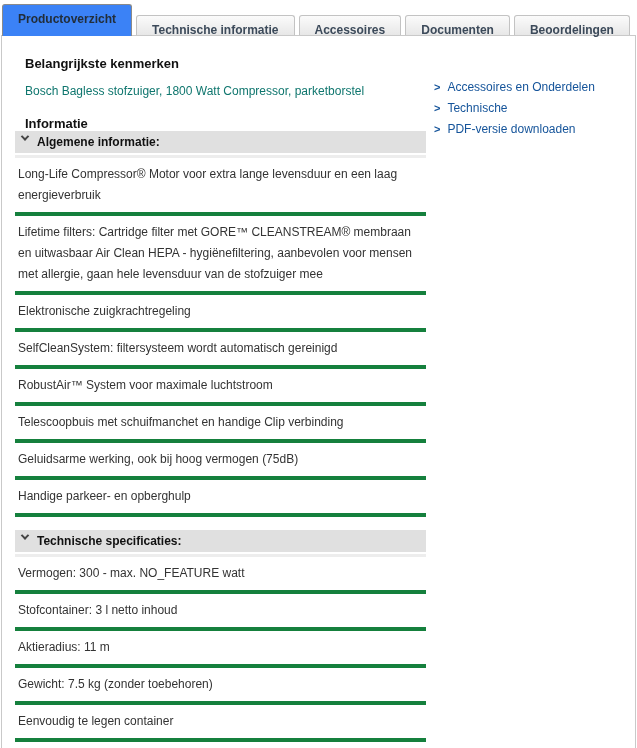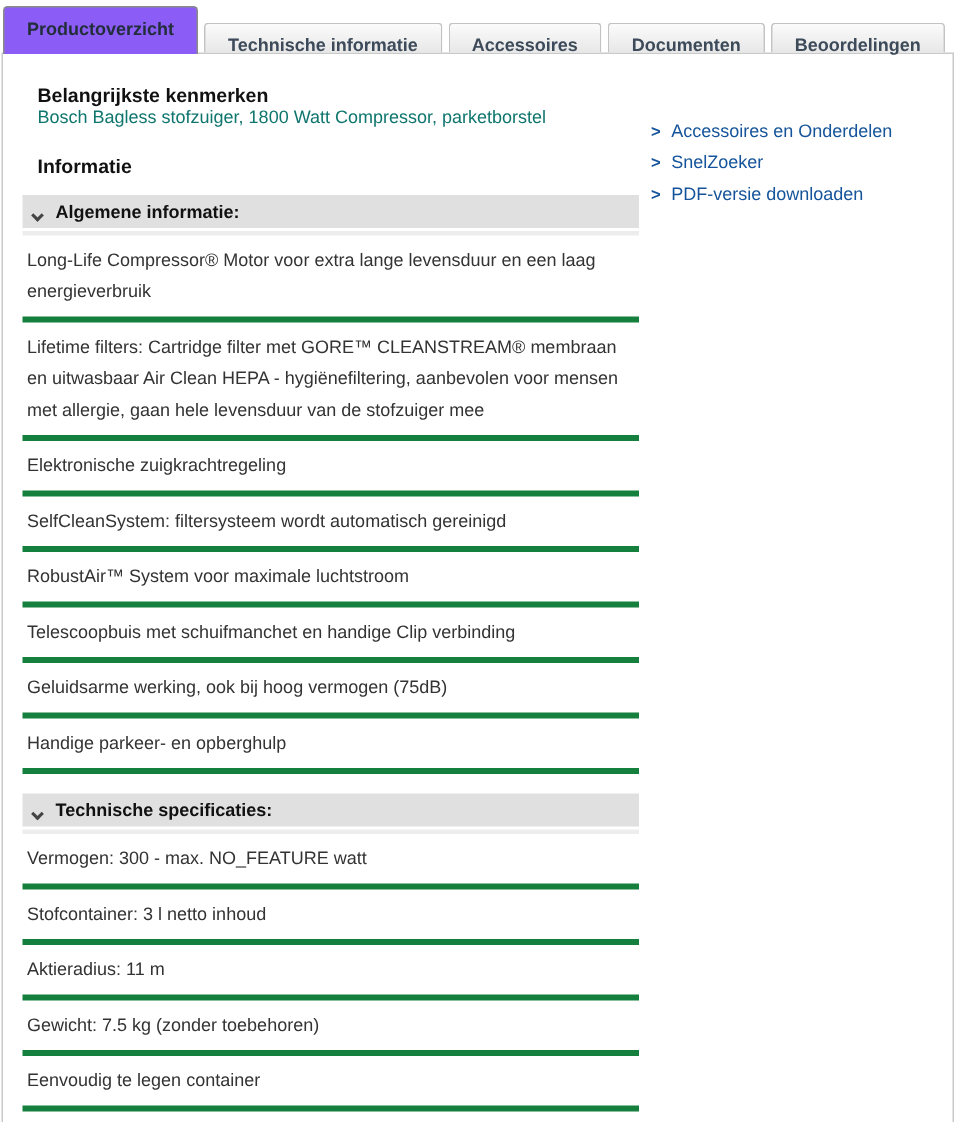--- a/index.html
+++ b/index.html
@@ -28,21 +28,21 @@
     font-weight: bold;
     color: #3c4a5a;
     background: linear-gradient(#fbfbfb, #e7e7e7);
     border: 1px solid #c3c3c3;
     border-bottom: none;
     border-radius: 3px 3px 0 0;
     cursor: pointer;
     white-space: nowrap;
   }
   .tab.active {
-    background: #8b5cf6;
+    background: #3b82f6;
     border: 1px solid #8a8a8a;
     border-bottom: none;
     color: #222e3a;
     margin-bottom: -1px;
     height: 32px;
   }
 
   
   .panel {
     position: relative;
@@ -63,36 +63,36 @@
     margin-left: 8px;
     padding-top: 24px;
   }
 
   .h-features, .h-info {
     font-size: 13px;
     font-weight: bold;
     color: #111111;
     margin-left: 10px;
   }
-  .h-features { }
+  .h-features { margin-bottom: 13px; }
   .product-desc {
     font-size: 12px;
     color: #0f766e;
     margin-left: 10px;
     margin-bottom: 18px;
   }
-  .h-info { margin-bottom: 12px; }
+  .h-info { }
 
   
   .section { margin-bottom: 13px; }
   .section-header {
     background: #e0e0e0;
     padding: 4px 24px 4px 7px;
     display: flex;
-    align-items: flex-end;
+    align-items: flex-start;
     cursor: pointer;
   }
   .section-header .chev {
     width: 6px; height: 6px;
     border-right: 2px solid #444444;
     border-bottom: 2px solid #444444;
     transform: rotate(45deg) translate(-1px,-1px);
     margin-right: 9px;
     flex: 0 0 auto;
   }
@@ -196,21 +196,21 @@
     </div>
   </div>
 
   <div class="right-col">
     <a class="side-link">
       <span class="gt">&gt;</span>
       <span class="lbl">Accessoires en Onderdelen</span>
     </a>
     <a class="side-link">
       <span class="gt">&gt;</span>
-      <span class="lbl">SnelZoeker</span>
+      <span class="lbl">Technische</span>
     </a>
     <a class="side-link">
       <span class="gt">&gt;</span>
       <span class="lbl">PDF-versie downloaden</span>
     </a>
   </div>
 
 </div>
 
 </body></html>

